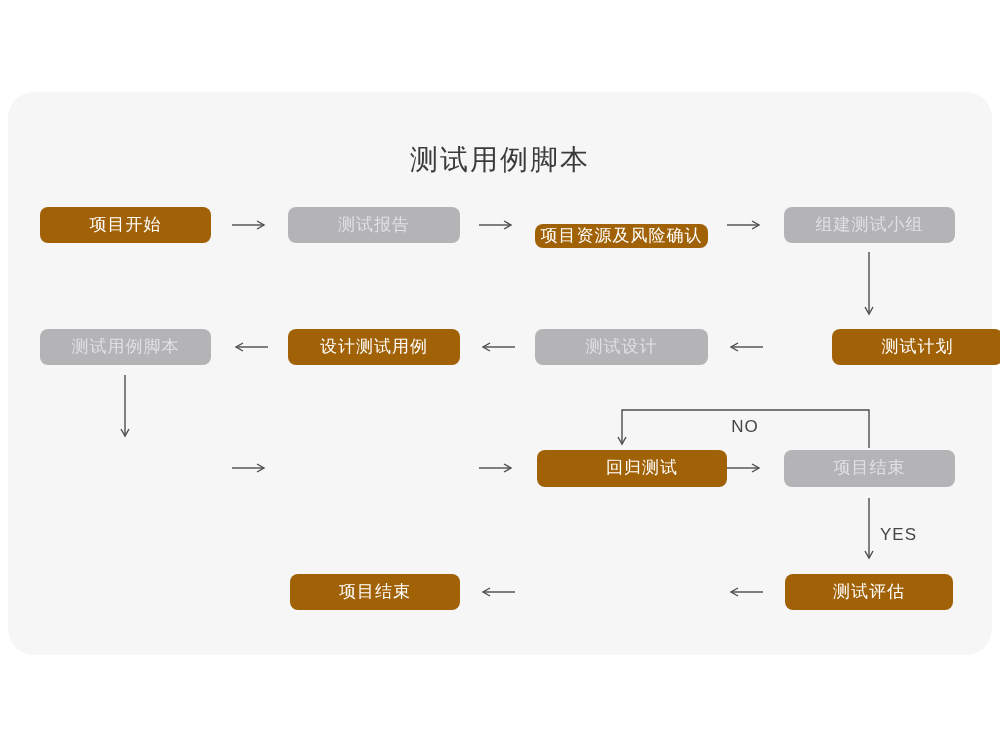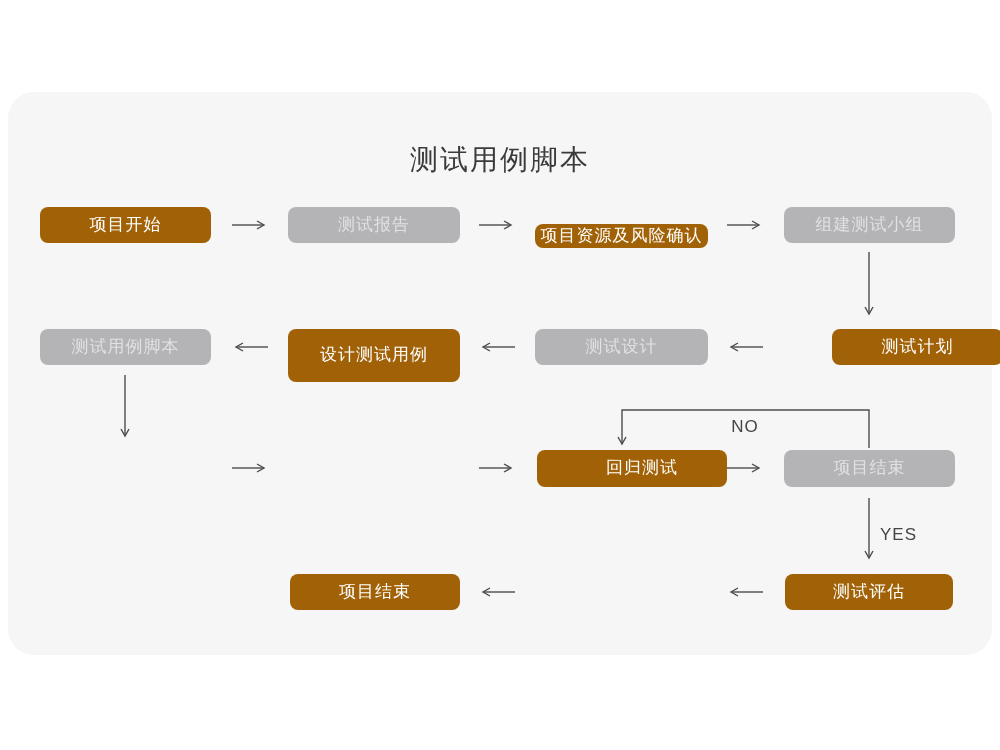--- a/index.html
+++ b/index.html
@@ -15,21 +15,21 @@
   .node.purple{background:#a16207;color:#ffffff;}
   .node.gray{background:#b4b4b6;color:#e1e1e3;}
   
   .n0{left:40px;top:207px;width:171px;height:36px;}
   .n1{left:288px;top:207px;width:172px;height:36px;}
   .n2{left:535px;top:224px;width:173px;height:24px;}
   .n3{left:784px;top:207px;width:171px;height:36px;}
   
   .n4{left:784px;top:329px;width:171px;height:36px;margin-left:48px;}
   .n5{left:535px;top:329px;width:173px;height:36px;}
-  .n6{left:288px;top:329px;width:172px;height:53px;}
+  .n6{left:288px;top:329px;width:172px;height:36px;}
   .n7{left:40px;top:329px;width:171px;height:36px;}
   
   .n8{left:40px;top:450px;width:171px;height:37px;}
   .n9{left:287px;top:443px;width:173px;height:50px;}
   .n10{left:537px;top:450px;width:170px;height:37px;padding-left:20px;}
   .n11{left:784px;top:450px;width:171px;height:37px;}
   
   .n12{left:785px;top:574px;width:168px;height:36px;}
   .n13{left:537px;top:574px;width:170px;height:36px;}
   .n14{left:290px;top:574px;width:170px;height:36px;}

